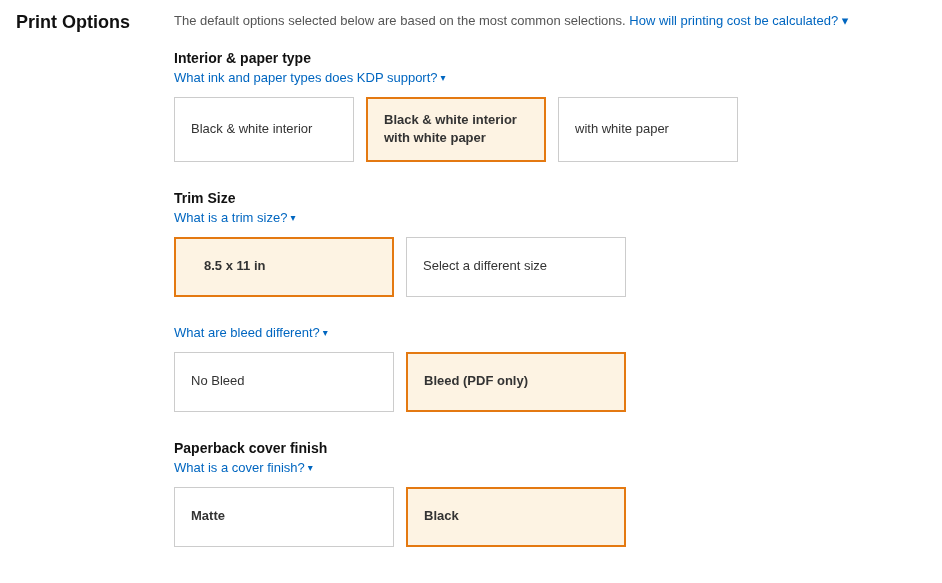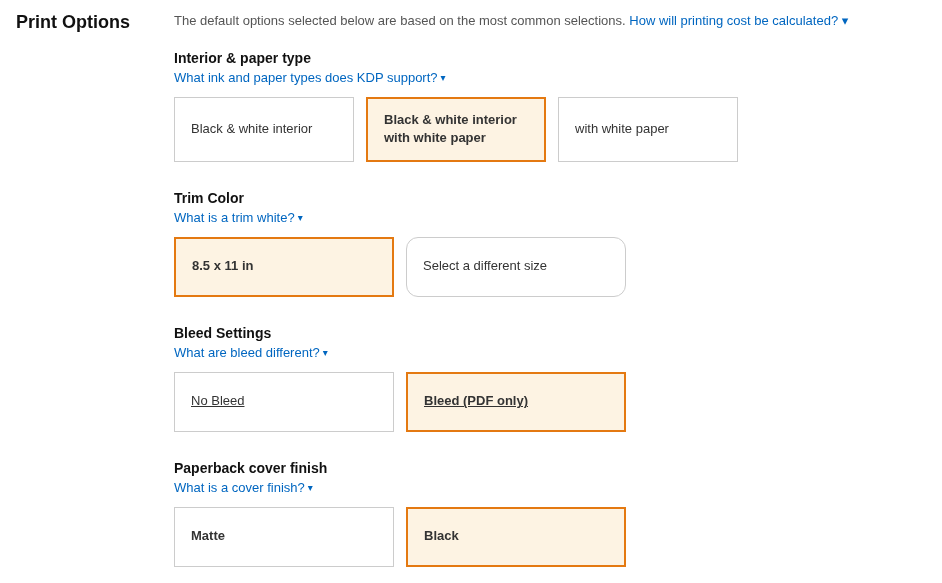--- a/index.html
+++ b/index.html
@@ -91,35 +91,34 @@
     }
     .option-card .card-line1 {}
     .option-card .card-line2 {}
 
     .trim-card {
       min-width: 220px;
     }
     .trim-card .card-line1 {
       font-weight: bold;
       font-size: 13px;
+      margin-left: 12px;
     }
     .trim-card .card-line2 {
       font-size: 12px;
       color: #555;
       font-weight: normal;
     }
     .size-select-card {
       min-width: 220px;
       color: #333;
       font-weight: normal;
-      border-radius: 12px;
     }
     .bleed-card {
       min-width: 220px;
-      text-decoration: underline;
     }
     .finish-card {
       min-width: 220px;
       font-weight: bold;
     }
   </style>
 </head>
 <body>
 
 <div class="container">
@@ -151,37 +150,36 @@
           <span class="card-line1">Black &amp; white interior</span>
           <span class="card-line2">with white paper</span>
         </div>
         <div class="option-card">
           <span class="card-line2">with white paper</span>
         </div>
       </div>
     </div>
 
     <div class="section">
-      <div class="section-title">Trim Color</div>
-      <a class="section-link">
-        <span>What is a trim white?</span>
+      <div class="section-title">Trim Size</div>
+      <a class="section-link">
+        <span>What is a trim size?</span>
         <span class="chevron">▾</span>
       </a>
       <div class="options-row">
         <div class="option-card selected trim-card">
           <span class="card-line1">8.5 x 11 in</span>
         </div>
         <div class="option-card size-select-card">
           <span>Select a different size</span>
         </div>
       </div>
     </div>
 
     <div class="section">
-      <div class="section-title">Bleed Settings</div>
       <a class="section-link">
         <span>What are bleed different?</span>
         <span class="chevron">▾</span>
       </a>
       <div class="options-row">
         <div class="option-card bleed-card">
           <span>No Bleed</span>
         </div>
         <div class="option-card selected bleed-card">
           <span>Bleed (PDF only)</span>

